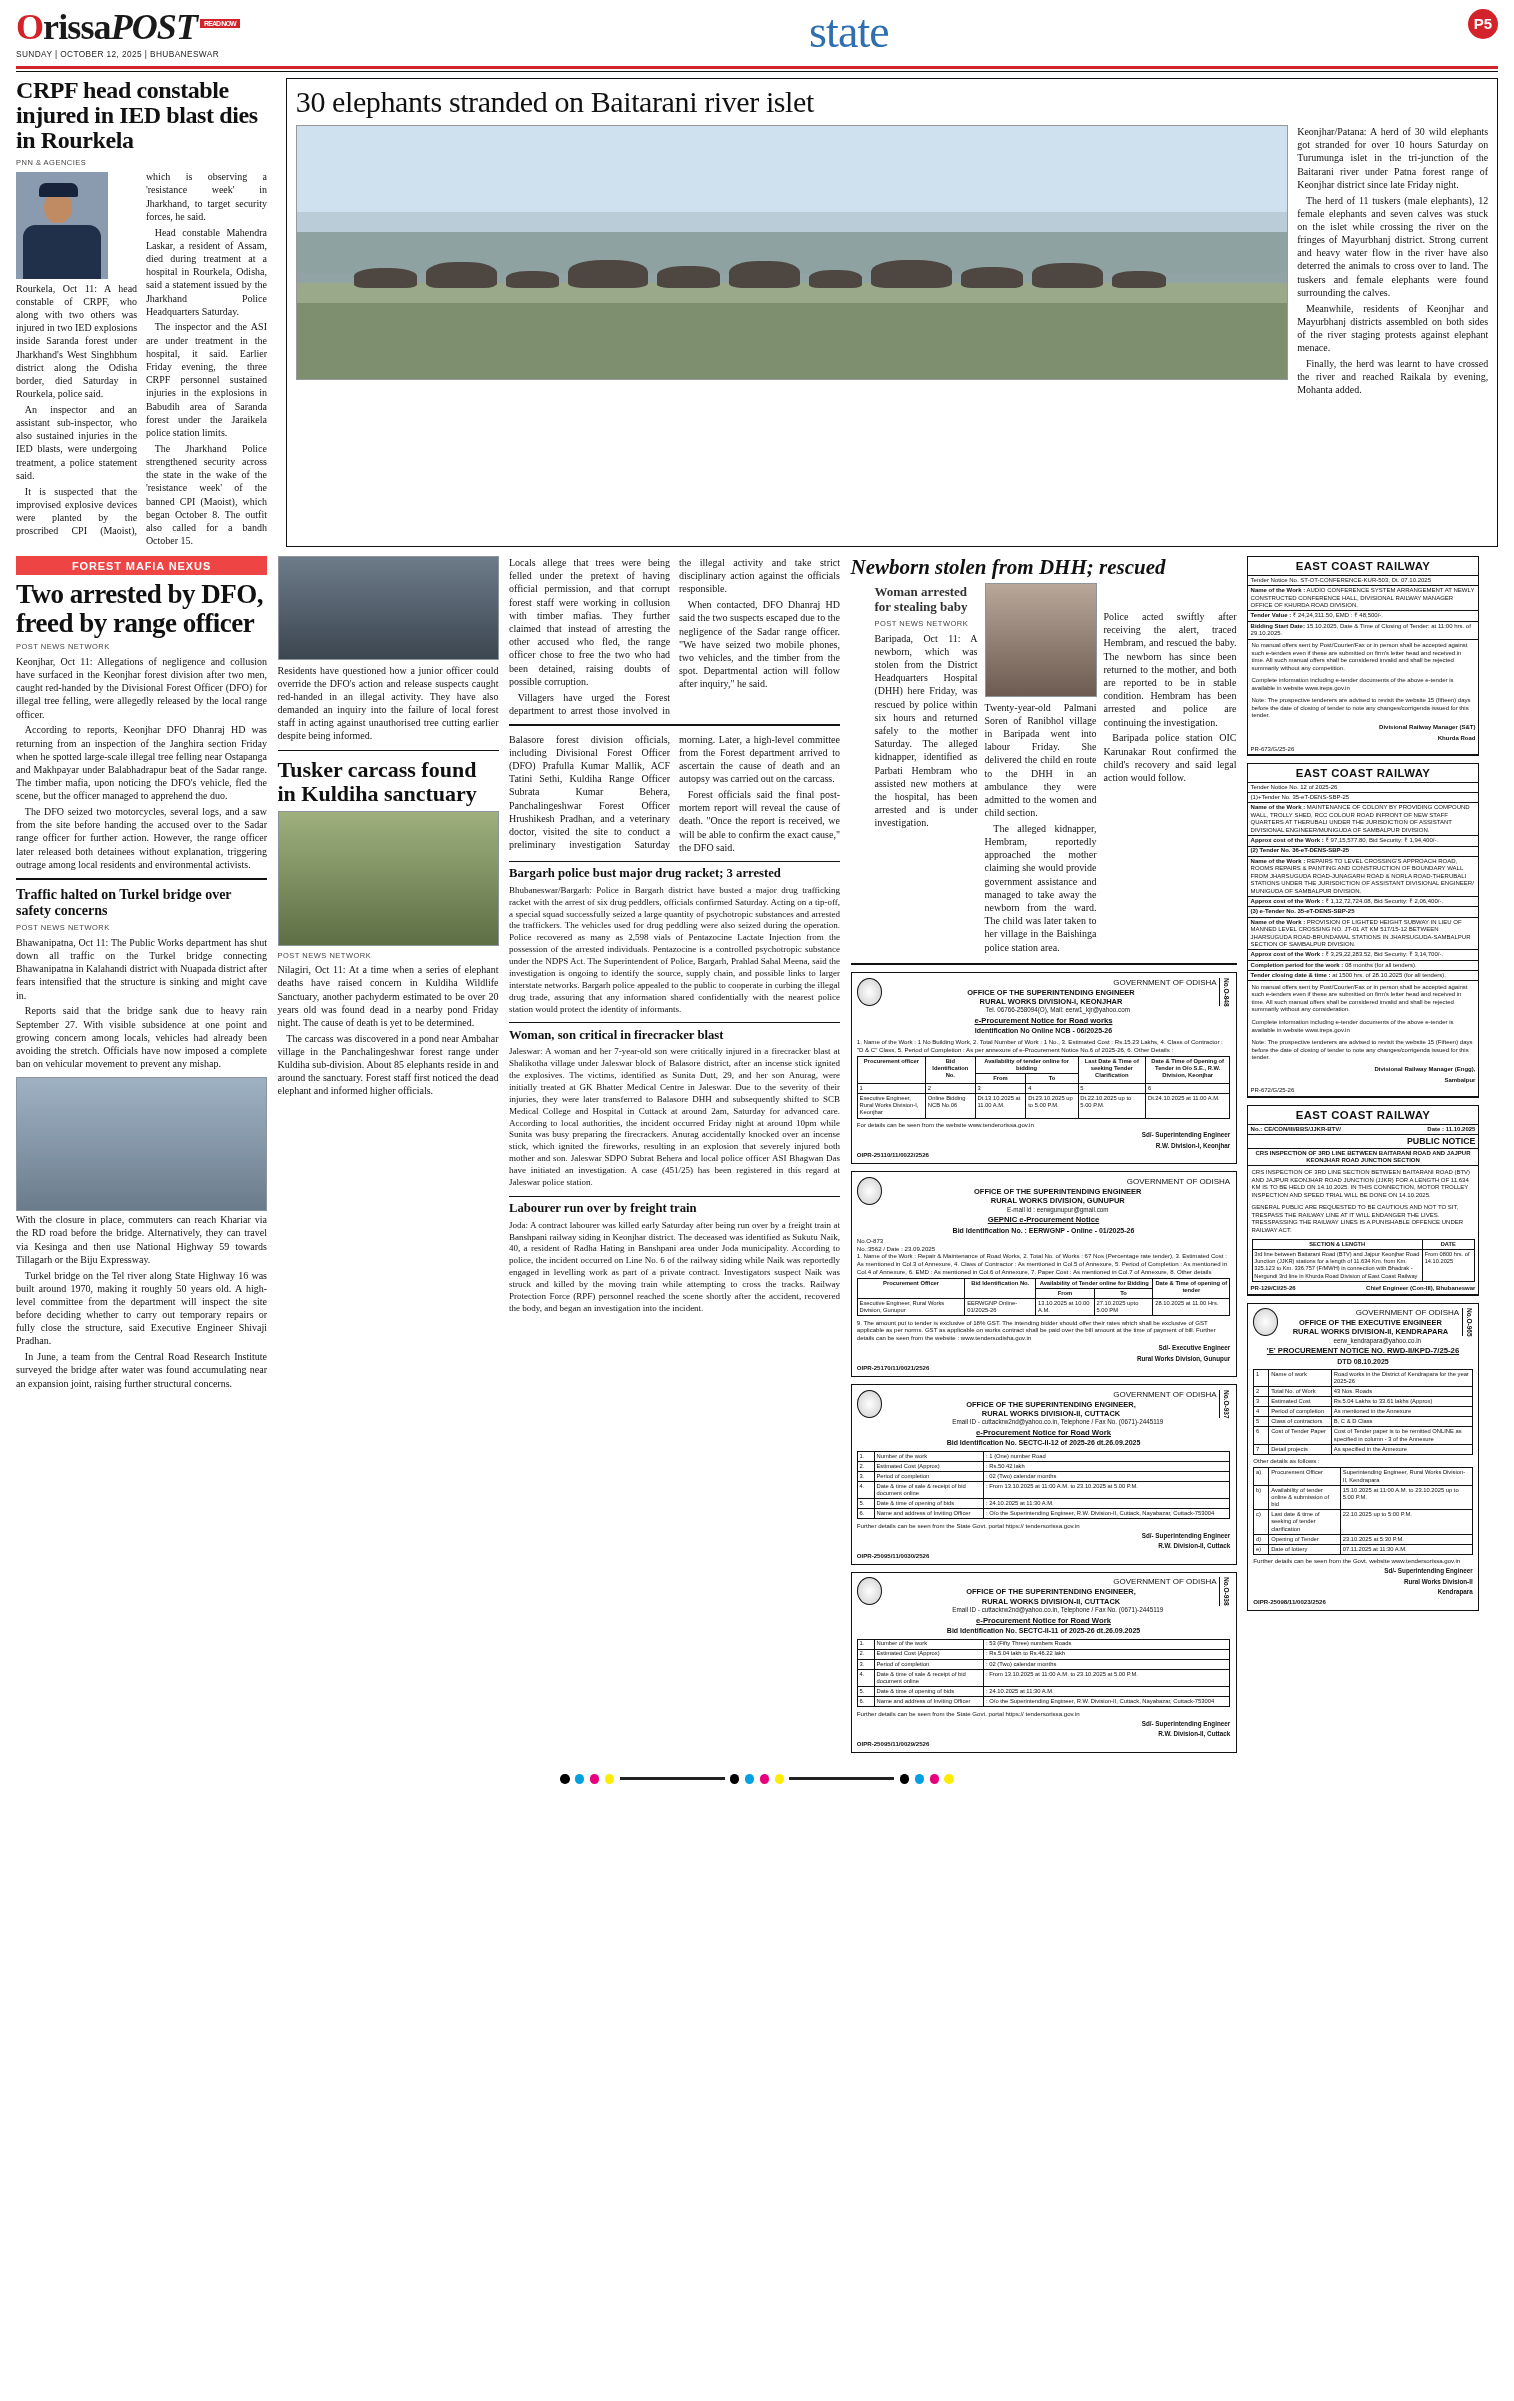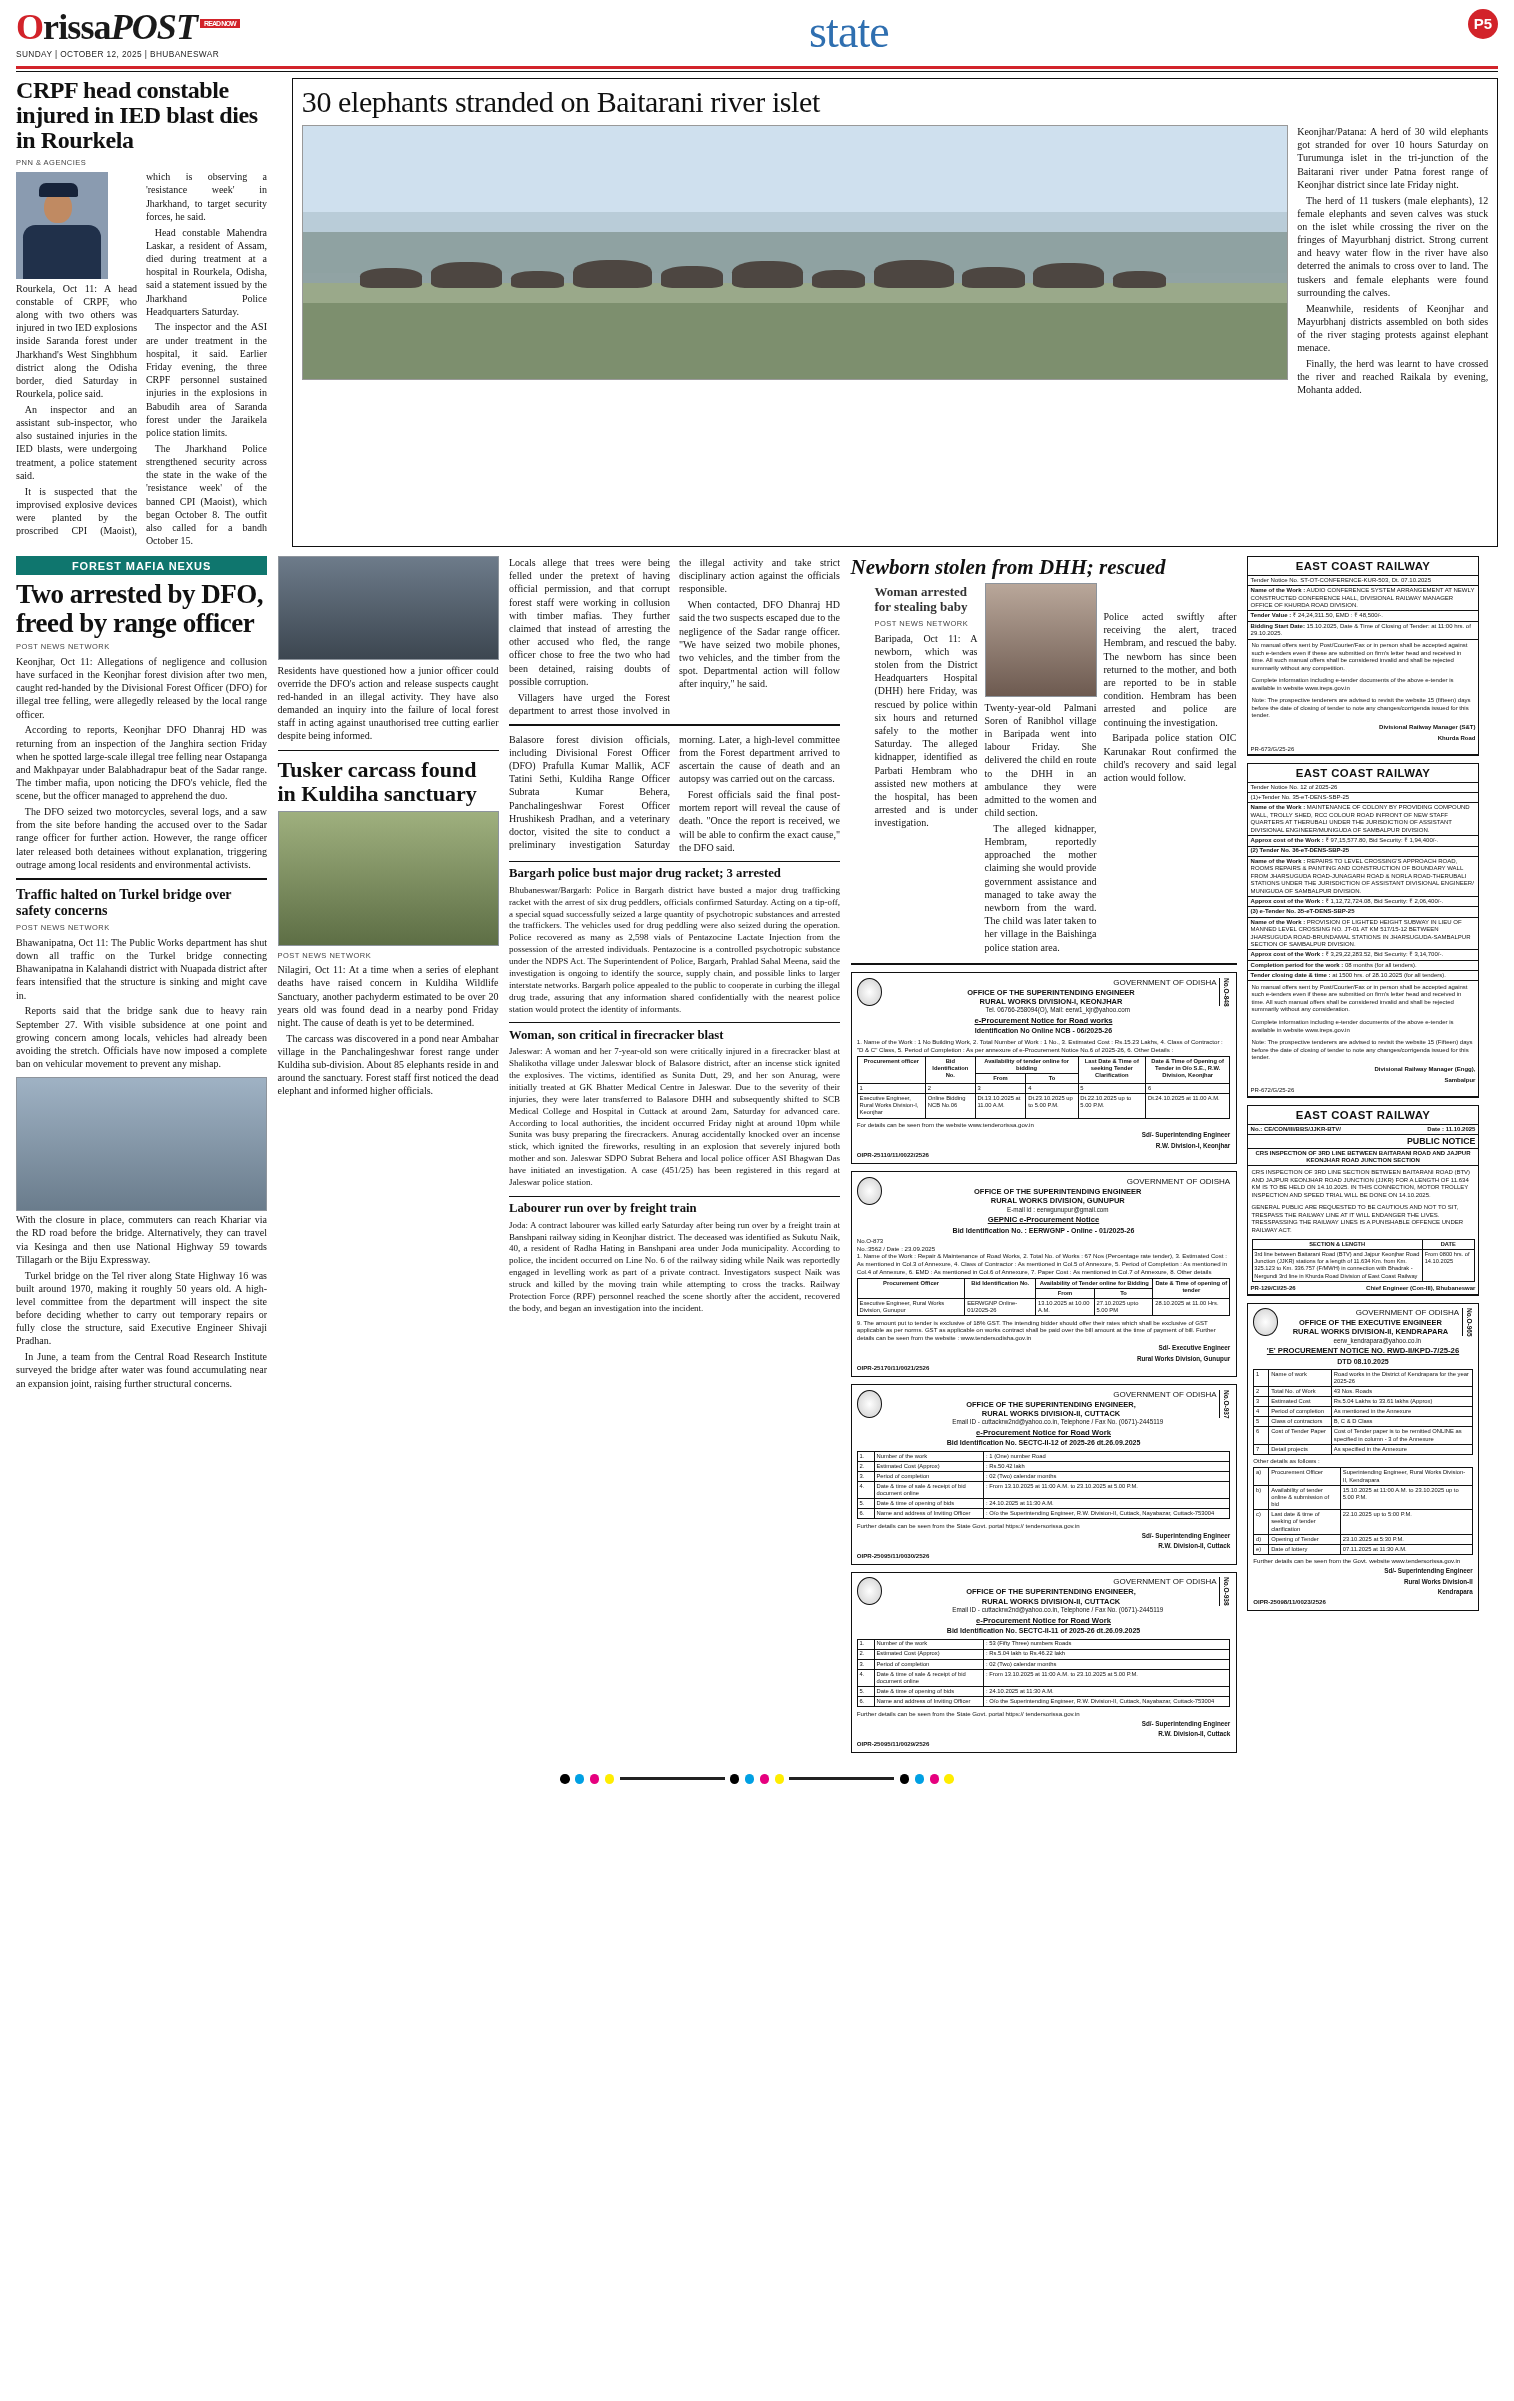--- a/index.html
+++ b/index.html
@@ -20,21 +20,21 @@
   .pagebadge{display:inline-block;background:#d2232a;color:#fff;border-radius:50%;width:30px;height:30px;line-height:30px;text-align:center;font-family:"Liberation Sans",sans-serif;font-weight:bold;font-size:15px;}
   .rule-red{height:2.6px;background:#d2232a;margin:3.5px 0 0 0;}
   .rule-thin{height:0.9px;background:#111;margin:1.8px 0 7px 0;}
   .kicker{font-family:"Liberation Sans",sans-serif;font-size:7.5px;letter-spacing:0.5px;color:#444;margin:4.4px 0 3.5px 0;}
   .body-text{font-size:10px;line-height:1.32;text-align:justify;}
   .body-text p{margin:0 0 2.6px 0;text-indent:8.8px;}
   .body-text p.first{text-indent:0;}
   .cols2{column-count:2;column-gap:8.8px;}
 
   
-  .top{display:flex;gap:25px;}
+  .top{display:flex;gap:19px;}
   .top-left{width:251px;}
   .hdline-a{font-size:24px;font-weight:bold;line-height:1.04;letter-spacing:-0.4px;margin:0 0 3.5px 0;}
   .photo{background:#8a9bb0;position:relative;overflow:hidden;}
   .cop-body{position:absolute;left:7px;right:7px;bottom:0;height:54px;background:#20304a;border-radius:12.3px 12.3px 0 0;}
   .cop-head{position:absolute;left:28px;top:19px;width:28px;height:32px;background:#c08a62;border-radius:50% 50% 45% 45%;}
   .cop-cap{position:absolute;left:23px;top:10.5px;width:39px;height:14px;background:#16233a;border-radius:7px 7px 1.8px 1.8px;}
   .top-right{flex:1;border:0.9px solid #111;padding:7px 8.8px 8.8px 8.8px;}
   .hdline-ele{font-size:30px;line-height:1.05;margin:0 0 7px 0;font-weight:normal;letter-spacing:-0.4px;}
   .ele-wrap{display:flex;gap:8.8px;}
   .ele-photo{flex:1;height:253px;border:0.9px solid #999;background:
@@ -48,21 +48,21 @@
   .ele-col p.first{text-indent:0;}
 
   
   .main{display:flex;gap:10.5px;margin-top:8.8px;align-items:flex-start;}
   .colA{width:251px;}
   .colB{width:221px;}
   .colC{width:331px;}
   .colD{width:386px;}
   .colE{width:232px;}
 
-  .banner-red{background:#0f766e;color:#fff;font-family:"Liberation Sans",sans-serif;font-weight:bold;font-size:11px;letter-spacing:0.9px;text-align:center;padding:3.5px 0;}
+  .banner-red{background:#ef4444;color:#fff;font-family:"Liberation Sans",sans-serif;font-weight:bold;font-size:11px;letter-spacing:0.9px;text-align:center;padding:3.5px 0;}
   .hdline-b{font-size:27px;font-weight:bold;line-height:1.05;letter-spacing:-0.5px;margin:5.3px 0 5.3px 0;}
   .hdline-c{font-size:22px;font-weight:bold;line-height:1.08;margin:0 0 4.4px 0;}
   .hdline-d{font-size:14px;font-weight:bold;line-height:1.15;margin:7px 0 4.4px 0;}
   .hdline-small{font-size:12.7px;font-weight:bold;line-height:1.18;margin:0 0 3.5px 0;}
   .sep-thick{height:1.8px;background:#111;margin:7px 0;}
 
   .img-ph{background:#9aa3ad;border:0.9px solid #8d949c;}
   .img-car{height:102px;background:linear-gradient(#6d7b8a,#3c4650);position:relative;overflow:hidden;}
   .img-forest{height:133px;background:linear-gradient(#9fb07e,#5d6e45);position:relative;}
   .img-bridge{height:132px;background:linear-gradient(#9fb2c4,#6a7c8c);}

